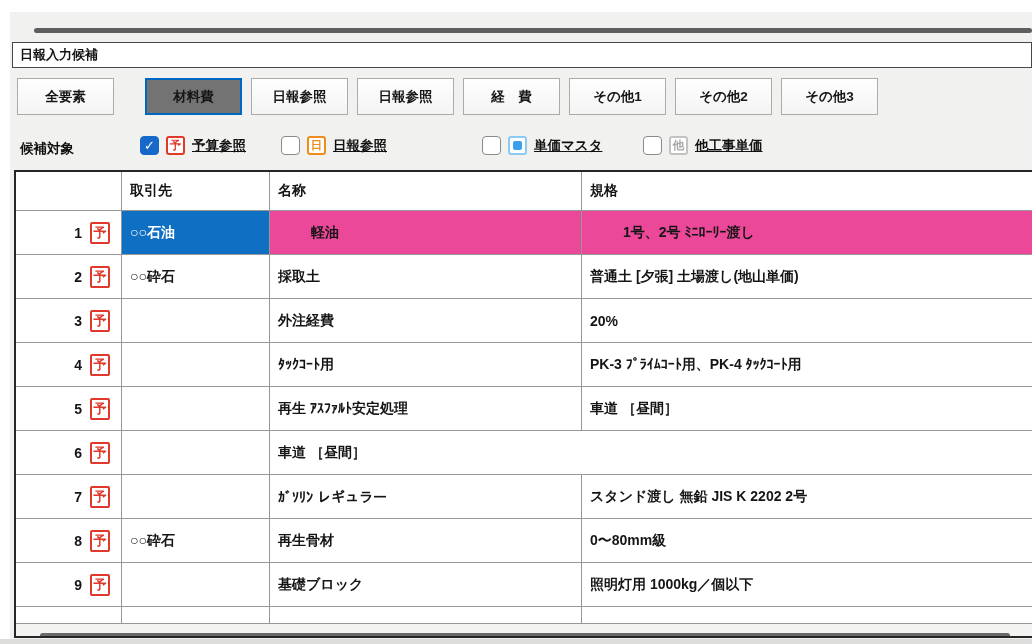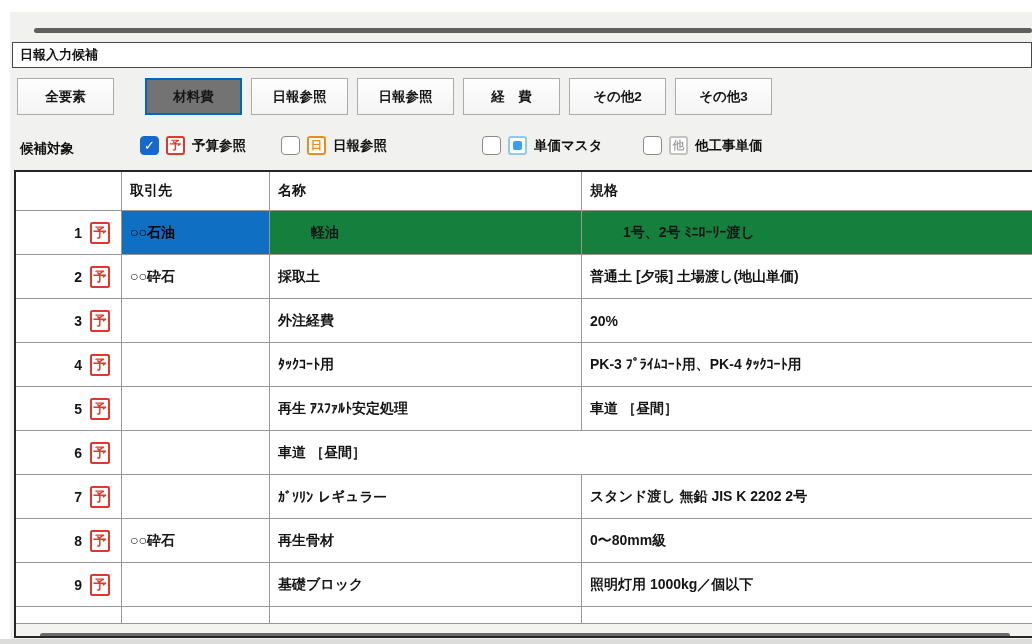--- a/index.html
+++ b/index.html
@@ -36,40 +36,40 @@
       display:flex;align-items:center;justify-content:center;}
   .cb.checked{background:#1668c9;border-color:#1668c9;}
   .cb.checked::after{content:"✓";color:#fff;font-size:13px;font-weight:bold;line-height:1;}
   .fic{width:19px;height:19px;box-sizing:border-box;border-radius:3px;display:flex;align-items:center;
        justify-content:center;font-size:11.5px;font-weight:bold;background:#fff;flex:none;}
   .ic-red{border:2px solid #e0392b;color:#e0392b;}
   .ic-orange{border:2px solid #f08c1c;color:#f08c1c;}
   .ic-blue{border:2px solid #8bcaf5;position:relative;}
   .ic-blue::after{content:"";position:absolute;left:3px;top:3px;right:3px;bottom:3px;background:#3aa0ee;border-radius:2px;}
   .ic-gray{border:2px solid #c2c2c2;color:#a5a5a5;}
-  .flabel{font-weight:bold;}
+  .flabel{font-weight:bold;text-decoration:underline;}
 
   
   .table{position:absolute;left:14px;top:170px;width:1100px;height:468px;box-sizing:border-box;
          border:2px solid #262626;background:#ffffff;display:flex;flex-direction:column;overflow:hidden;}
   .thead{height:38px;display:flex;flex:none;border-bottom:1px solid #979797;}
   .tr{height:43px;display:flex;flex:none;border-bottom:1px solid #979797;background:#fff;}
   .tr.partial{height:16px;}
   .th,.td{box-sizing:border-box;border-right:1px solid #979797;display:flex;align-items:center;
           padding:0 8px;font-size:14px;font-weight:bold;color:#151515;overflow:hidden;white-space:nowrap;}
   .th{font-weight:bold;}
   .col-num{width:106px;flex:none;}
   .col-sup{width:148px;flex:none;}
   .col-name{width:312px;flex:none;}
   .col-spec{flex:1;border-right:none;}
   .num-cell{justify-content:flex-end;gap:8px;padding-right:11px;}
   .badge{width:20px;height:22px;box-sizing:border-box;border:2px solid #e0392b;border-radius:2px;color:#e0392b;
          background:#fff;font-size:13px;font-weight:bold;display:flex;align-items:center;justify-content:center;flex:none;}
-  .sel-light{background:#15803d;padding-left:41px;}
-  .sel-dark{background:#0e6fc3;color:#000000;}
+  .sel-light{background:#ec4899;padding-left:41px;}
+  .sel-dark{background:#0e6fc3;color:#ffffff;}
 
   
   .track{flex:1;background:#f3f3f1;position:relative;}
   .thumb{position:absolute;left:24px;top:9px;width:970px;height:5px;background:#6a6a6a;border-radius:3px;}
 </style>
 </head>
 <body>
 
 <div class="page">
   <div class="panel"></div>
@@ -88,20 +88,23 @@
         <span>材料費</span>
       </div>
     <div class="tab">
         <span>日報参照</span>
       </div>
     <div class="tab">
         <span>日報参照</span>
       </div>
     <div class="tab">
         <span>経　費</span>
+      </div>
+    <div class="tab">
+        <span>その他1</span>
       </div>
     <div class="tab">
         <span>その他2</span>
       </div>
     <div class="tab">
         <span>その他3</span>
       </div>
   </div>
 
   <div class="filters">

